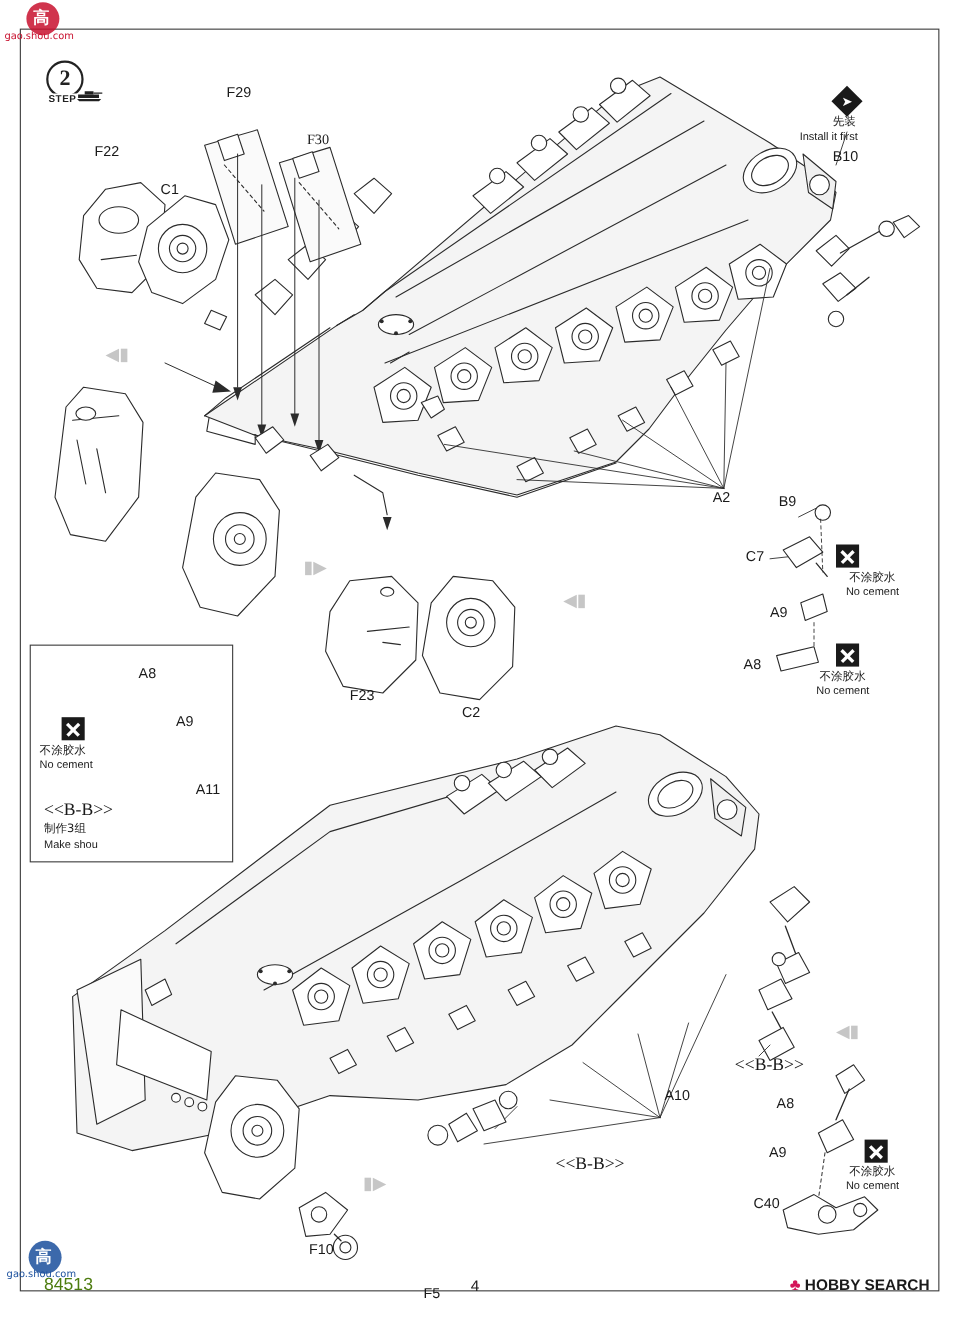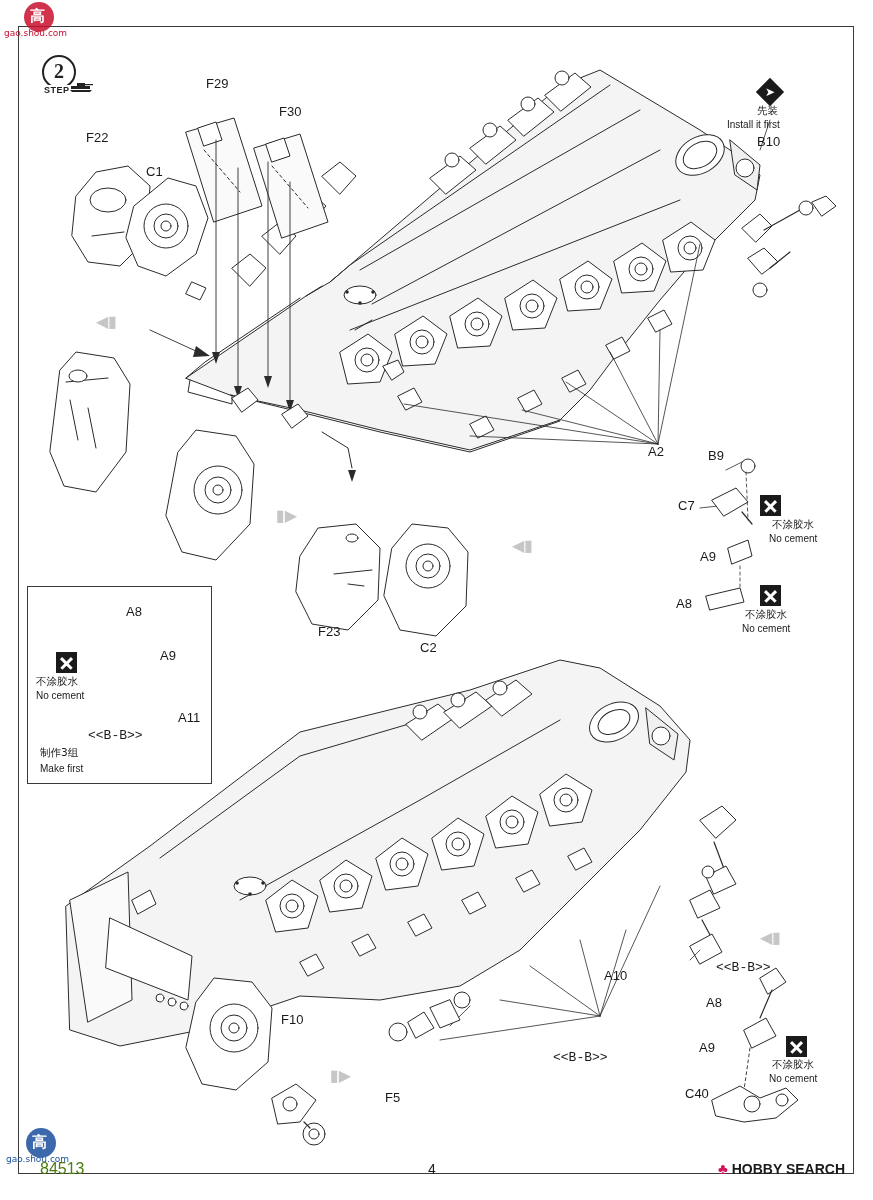--- a/index.html
+++ b/index.html
@@ -137,25 +137,24 @@
   .lbl-en {
     position: absolute;
     font-size: 10px;
     color: #1a1a1a;
     font-family: "Liberation Sans", sans-serif;
     white-space: nowrap;
     text-align: left;
   }
   .lbl-bb {
     position: absolute;
-    font-size: 13px;
+    font-size: 16px;
     color: #1a1a1a;
-    font-family: Liberation Mono, monospace;
+    font-family: Liberation Serif, serif;
     white-space: nowrap;
-    margin-left: 48px;
   }
 
   
   .x-box {
     position: absolute;
     width: 21px;
     height: 21px;
     background: #1a1a1a;
   }
   .x-box::before, .x-box::after {
@@ -572,21 +571,21 @@
     </g>
   </svg>
 
   <div class="chev" style="left:96px; top:314px;">◀▮</div>
   <div class="chev" style="left:276px; top:508px;">▮▶</div>
   <div class="chev" style="left:512px; top:538px;">◀▮</div>
   <div class="chev" style="left:760px; top:930px;">◀▮</div>
   <div class="chev" style="left:330px; top:1068px;">▮▶</div>
 
   <div class="lbl" style="left:206px; top:76px;">F29</div>
-  <div class="lbl" style="left:279px; top:104px;">F30</div>
+  <div class="lbl" style="left:279px; top:119px;font-family:Liberation Serif, serif;">F30</div>
   <div class="lbl" style="left:86px;  top:130px;">F22</div>
   <div class="lbl" style="left:146px; top:164px;">C1</div>
   <div class="lbl" style="left:318px; top:624px;">F23</div>
   <div class="lbl" style="left:420px; top:640px;">C2</div>
   <div class="lbl" style="left:648px; top:444px;">A2</div>
 
   <div class="diamond" style="left:760px; top:82px;"></div>
   <div class="diamond-arrow" style="left:760px; top:82px;">➤</div>
   <div class="lbl-cn" style="left:757px; top:104px;">先装</div>
   <div class="lbl-en" style="left:727px; top:119px;">Install it first</div>
@@ -607,33 +606,33 @@
 
   <div class="inset-box"></div>
   <div class="lbl" style="left:126px; top:604px;">A8</div>
   <div class="lbl" style="left:160px; top:648px;">A9</div>
   <div class="lbl" style="left:178px; top:710px;">A11</div>
   <div class="x-box" style="left:56px; top:652px;"></div>
   <div class="lbl-cn" style="left:36px; top:675px;">不涂胶水</div>
   <div class="lbl-en" style="left:36px; top:690px;">No cement</div>
   <div class="lbl-bb" style="left:40px; top:728px;">&lt;&lt;B-B&gt;&gt;</div>
   <div class="lbl-cn" style="left:40px; top:746px;">制作3组</div>
-  <div class="lbl-en" style="left:40px; top:763px;">Make first</div>
-
-  <div class="lbl" style="left:604px; top:968px;">A10</div>
+  <div class="lbl-en" style="left:40px; top:763px;">Make shou</div>
+
+  <div class="lbl" style="left:604px; top:988px;">A10</div>
   <div class="lbl-bb" style="left:505px; top:1050px;">&lt;&lt;B-B&gt;&gt;</div>
   <div class="lbl-bb" style="left:668px; top:960px;">&lt;&lt;B-B&gt;&gt;</div>
   <div class="lbl" style="left:706px; top:995px;">A8</div>
   <div class="lbl" style="left:699px; top:1040px;">A9</div>
   <div class="lbl" style="left:685px; top:1086px;">C40</div>
   <div class="x-box" style="left:786px; top:1036px;"></div>
   <div class="lbl-cn" style="left:772px; top:1058px;">不涂胶水</div>
   <div class="lbl-en" style="left:769px; top:1073px;">No cement</div>
-  <div class="lbl" style="left:281px; top:1012px;">F10</div>
-  <div class="lbl" style="left:341px; top:1090px;padding-left:44px;">F5</div>
+  <div class="lbl" style="left:281px; top:1128px;">F10</div>
+  <div class="lbl" style="left:341px; top:1168px;padding-left:44px;">F5</div>
 
   <div class="footer-code">84513</div>
   <div class="footer-page">4</div>
   <div class="footer-brand">
     <span class="brand-mark">♣</span>
     <span>HOBBY SEARCH</span>
   </div>
 
 </div>
 

